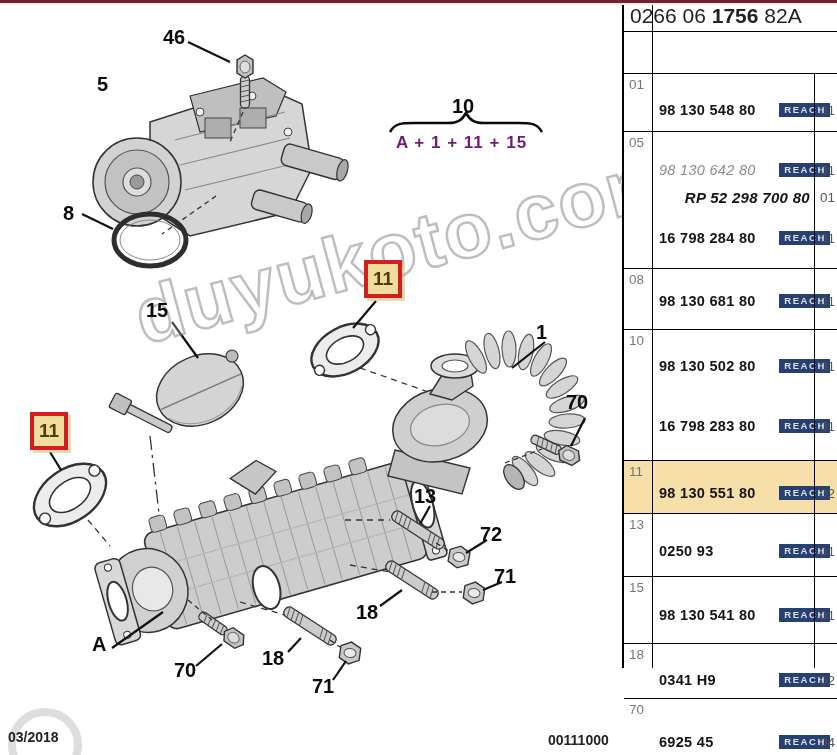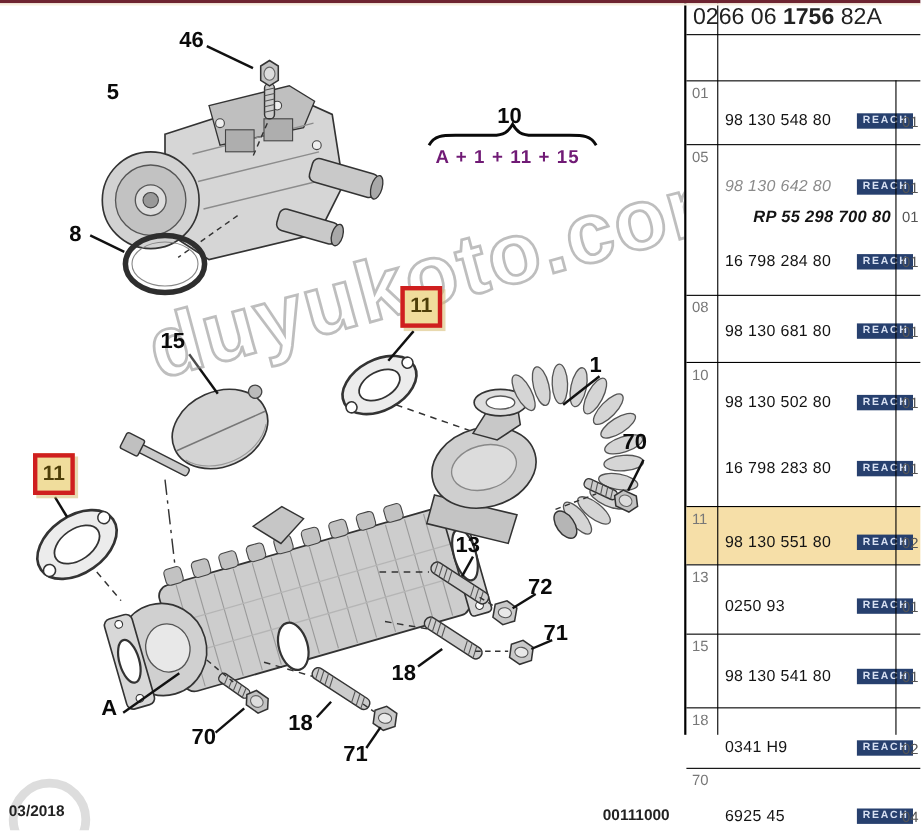--- a/index.html
+++ b/index.html
@@ -31,21 +31,21 @@
   .thead{position:absolute;left:0;top:0;width:100%;height:32px;border-bottom:1px solid #000;box-sizing:border-box;
          font-size:21px;color:#222;padding:4px 0 0 6px;white-space:nowrap;}
   .thead .b{font-weight:bold;}
   .vline{position:absolute;top:73px;bottom:0;width:1px;background:#000;z-index:6;}
   .vline.ref{left:28px;}
   .vline.qty{left:190px;}
   .row{position:absolute;left:0;width:100%;border-top:1px solid #000;box-sizing:border-box;}
   .row.hl{background:#f6dfa8;}
   .ref{position:absolute;left:5px;top:3px;font-size:13.5px;color:#777;}
   .entry{position:absolute;left:29px;right:0;height:20px;display:flex;align-items:center;}
-  .part{margin-left:6px;font-size:14.5px;font-weight:normal;letter-spacing:0.3px;color:#141414;white-space:nowrap;}
+  .part{margin-left:6px;font-size:14.5px;font-weight:bold;letter-spacing:0.3px;color:#141414;white-space:nowrap;}
   .part.ghost{font-style:italic;font-weight:normal;color:#8a8a8a;}
   .part.rp{margin-left:auto;margin-right:27px;font-style:italic;font-weight:bold;font-size:15px;}
   .reach{margin-left:auto;margin-right:7px;background:#27406e;color:#d7e0f2;
          font-size:9.5px;font-weight:bold;letter-spacing:1.6px;padding:2px 4px 3px 5px;line-height:1;}
   .qty{position:absolute;left:167px;font-size:13.5px;color:#555;}
 </style>
 </head>
 <body>
 
 <div class="page">
@@ -289,21 +289,21 @@
     </div>
 
     <div class="row" style="top:131px;height:137px;">
       <span class="ref">05</span>
       <div class="entry" style="top:28px;">
         <span class="part ghost">98 130 642 80</span>
         <span class="reach">REACH</span>
         <span class="qty">01</span>
       </div>
       <div class="entry" style="top:55px;">
-        <span class="part rp">RP 55 298 700 80</span>
+        <span class="part rp">RP 52 298 700 80</span>
         <span class="qty">01</span>
       </div>
       <div class="entry" style="top:96px;">
         <span class="part">16 798 284 80</span>
         <span class="reach">REACH</span>
         <span class="qty">01</span>
       </div>
     </div>
 
     <div class="row" style="top:268px;height:61px;">

